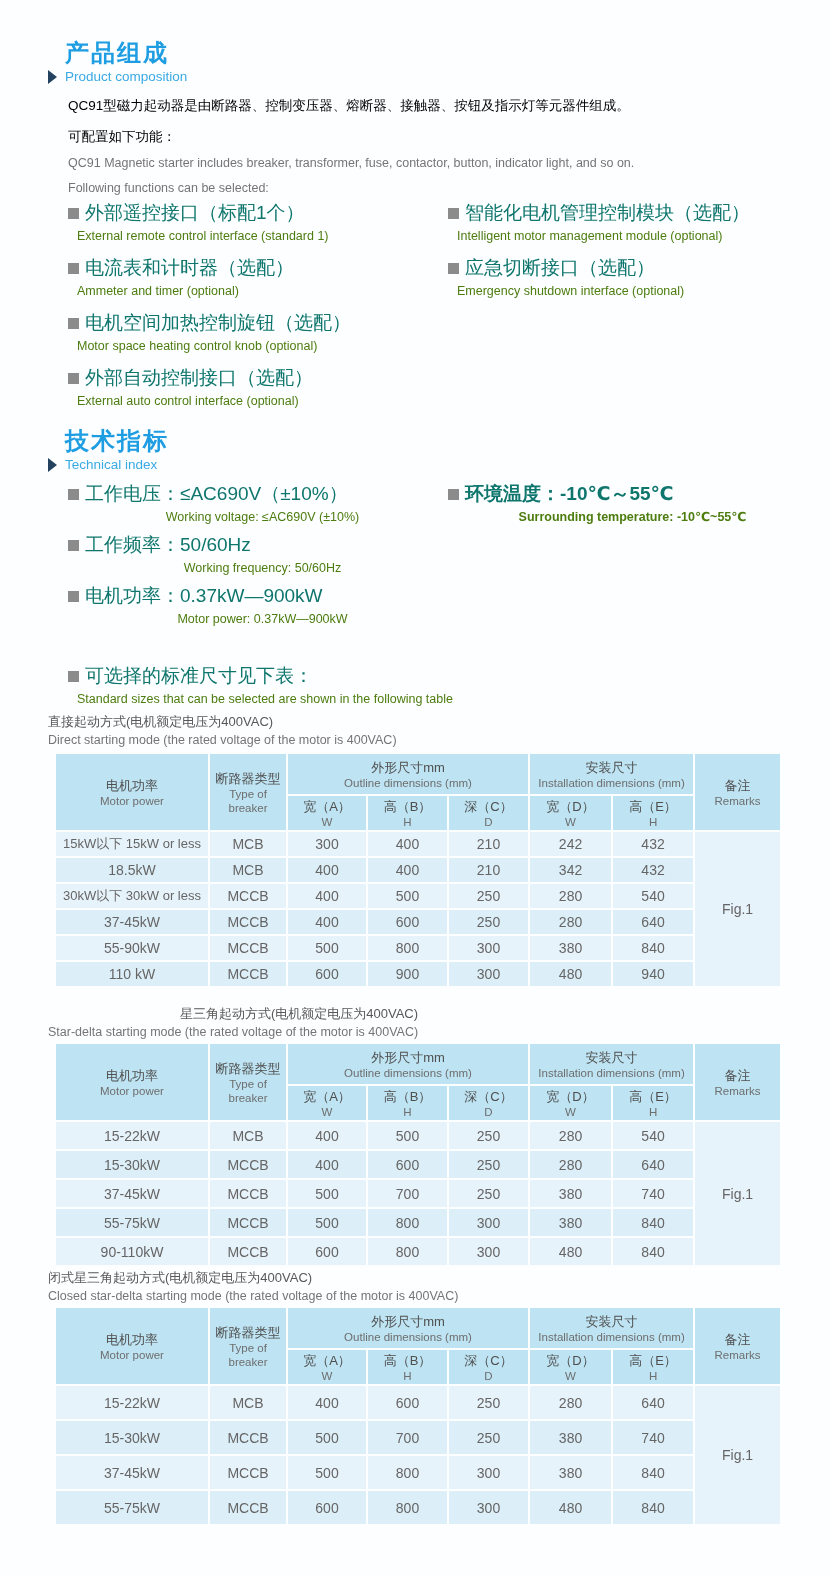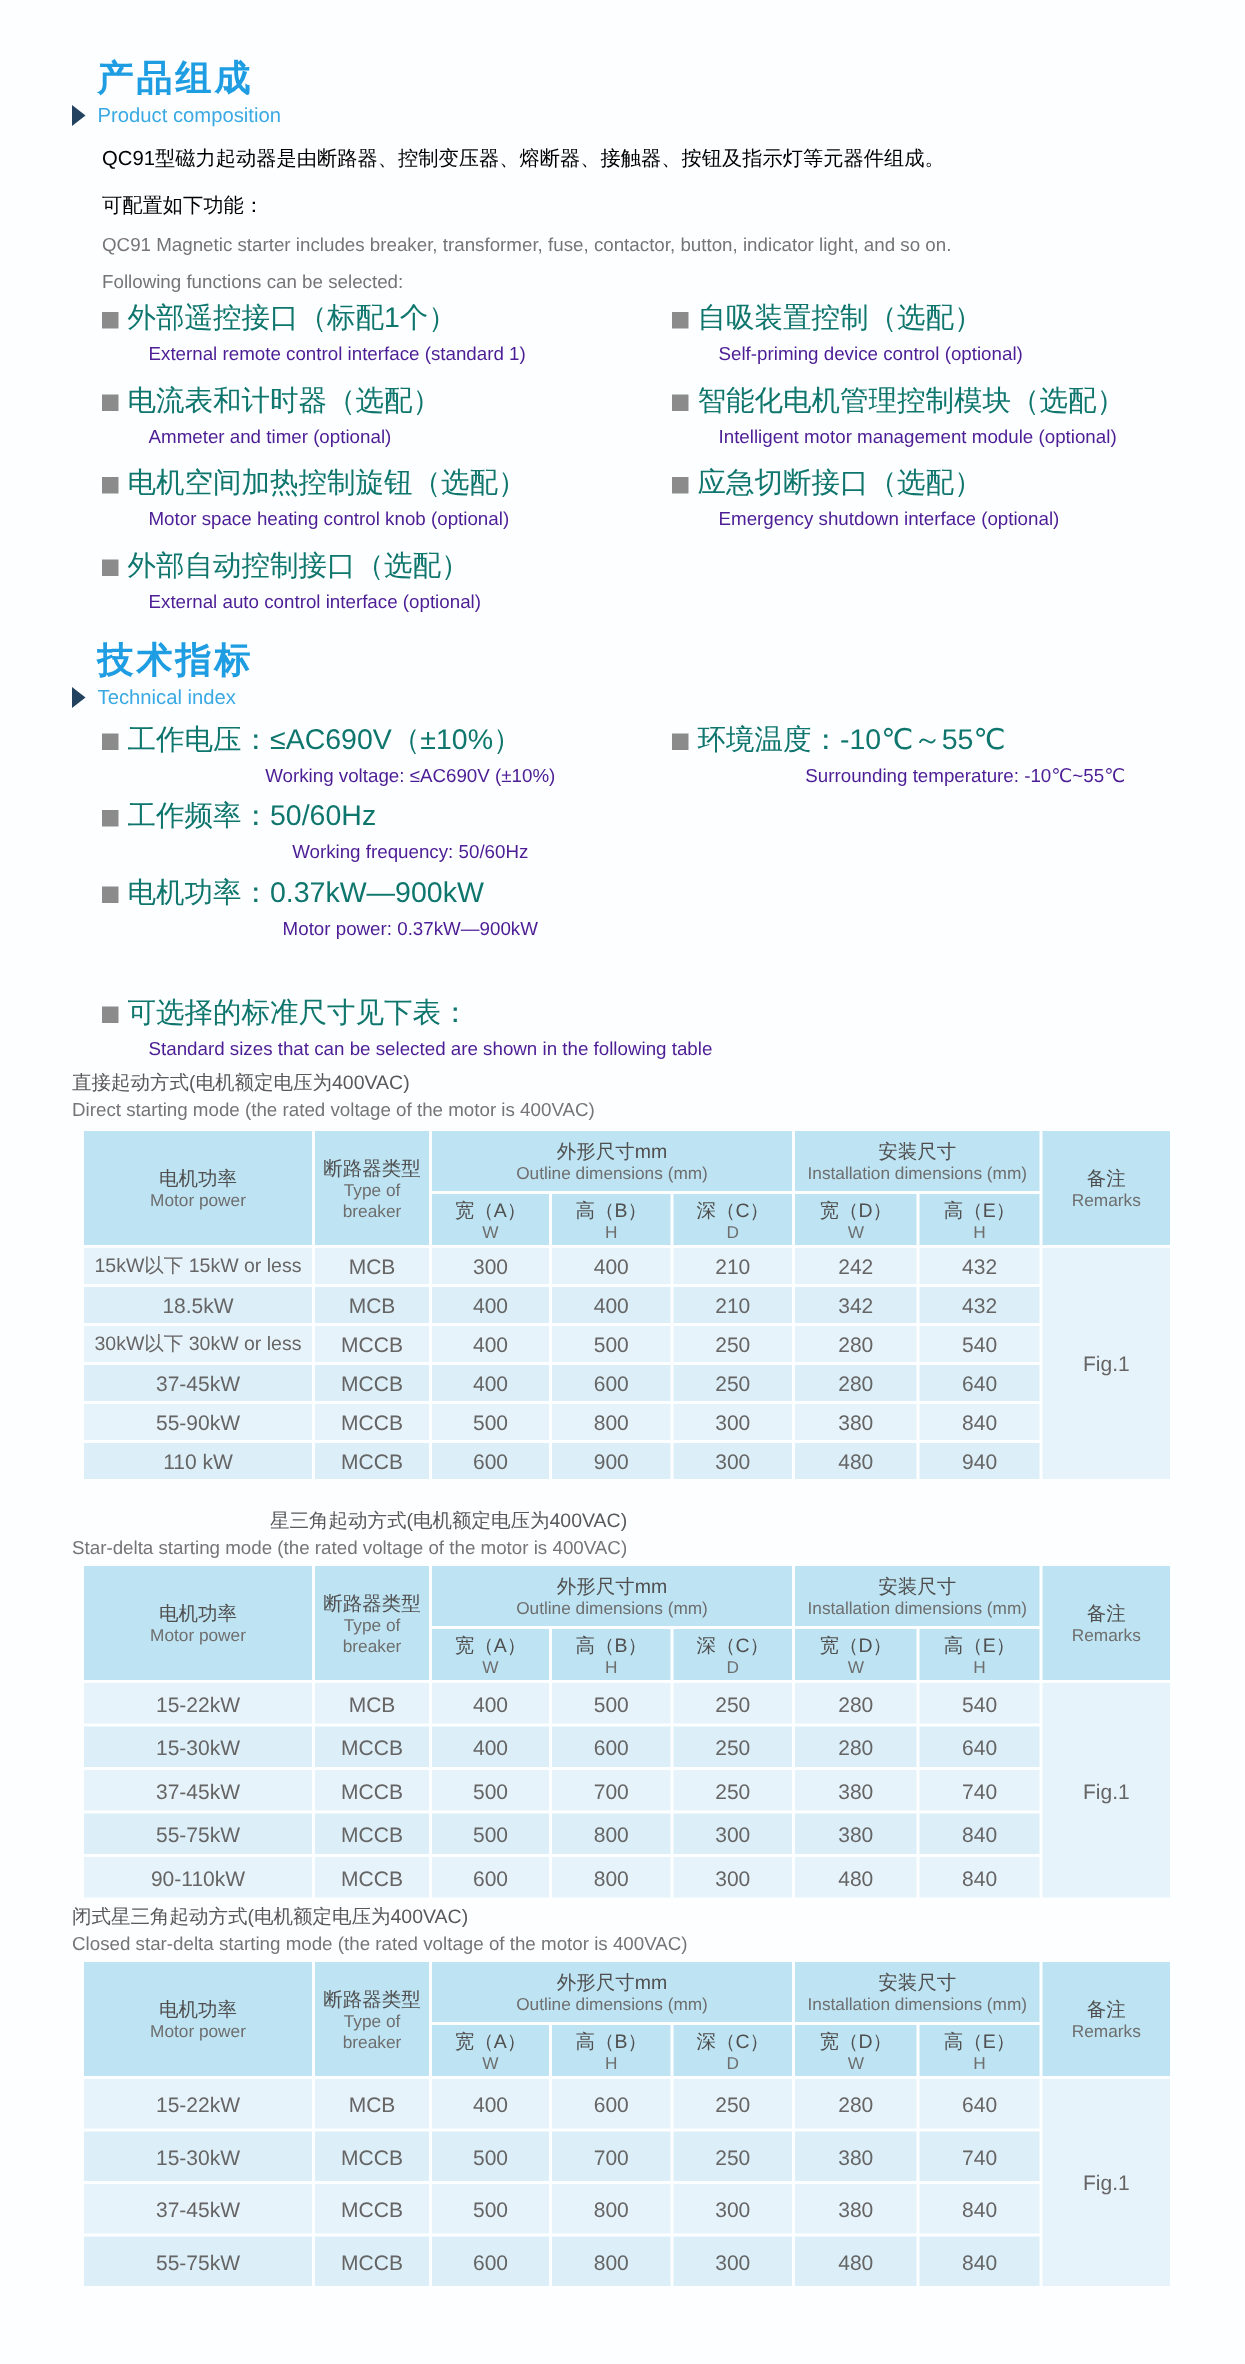--- a/index.html
+++ b/index.html
@@ -22,21 +22,21 @@
   .sec-title-zh { font-size:24px; font-weight:bold; color:#1e9de2; letter-spacing:2px; line-height:1.1; }
   .sec-title-en { font-size:13.5px; color:#3aa9e4; margin-top:3px; }
 
   
   .intro p { font-size:13.5px; line-height:25px; color:#000000; }
   .intro p.en { color:#767474; font-size:12.5px; }
 
   
   .feat { margin-bottom:13px; }
   .feat .zh { font-size:19px; color:#0f766e; display:flex; align-items:center; line-height:20px; }
-  .feat .en { font-size:12.5px; color:#4c1d95; margin:4px 0 0 31px; line-height:18px; }
+  .feat .en { font-size:12.5px; color:#4d7c0f; margin:4px 0 0 9px; line-height:18px; }
   .sq { display:inline-block; width:11px; height:11px; background:#8b8b8b; margin-right:6px; flex:0 0 auto; }
 
   .two-col { display:flex; }
   .two-col .col-l { width:380px; }
   .two-col .col-r { width:360px; }
 
   
   .tcap .zh { font-size:13px; color:#595757; line-height:19px; }
   .tcap .en { font-size:12.5px; color:#767474; line-height:19px; }
 
@@ -105,27 +105,20 @@
           <span class="sq"></span>
           <span>外部自动控制接口（选配）</span>
         </div>
       <div class="en">External auto control interface (optional)</div>
     </div>
   </div>
   <div class="col-r">
     <div class="feat">
       <div class="zh">
           <span class="sq"></span>
-          <span>自吸装置控制（选配）</span>
-        </div>
-      <div class="en">Self-priming device control (optional)</div>
-    </div>
-    <div class="feat">
-      <div class="zh">
-          <span class="sq"></span>
           <span>智能化电机管理控制模块（选配）</span>
         </div>
       <div class="en">Intelligent motor management module (optional)</div>
     </div>
     <div class="feat">
       <div class="zh">
           <span class="sq"></span>
           <span>应急切断接口（选配）</span>
         </div>
       <div class="en">Emergency shutdown interface (optional)</div>
@@ -159,21 +152,21 @@
     </div>
     <div class="feat" style="margin-bottom:9px;">
       <div class="zh">
           <span class="sq"></span>
           <span>电机功率：0.37kW—900kW</span>
         </div>
       <div class="en">Motor power: 0.37kW—900kW</div>
     </div>
   </div>
   <div class="col-r">
-    <div class="feat" style="margin-bottom:9px;">
+    <div class="feat" style="margin-bottom:9px;font-weight:bold;">
       <div class="zh">
           <span class="sq"></span>
           <span>环境温度：-10℃～55℃</span>
         </div>
       <div class="en">Surrounding temperature: -10℃~55℃</div>
     </div>
   </div>
 </div>
 
 <div class="abs feat" style="left:68px; top:666px; width:700px; margin:0;">

